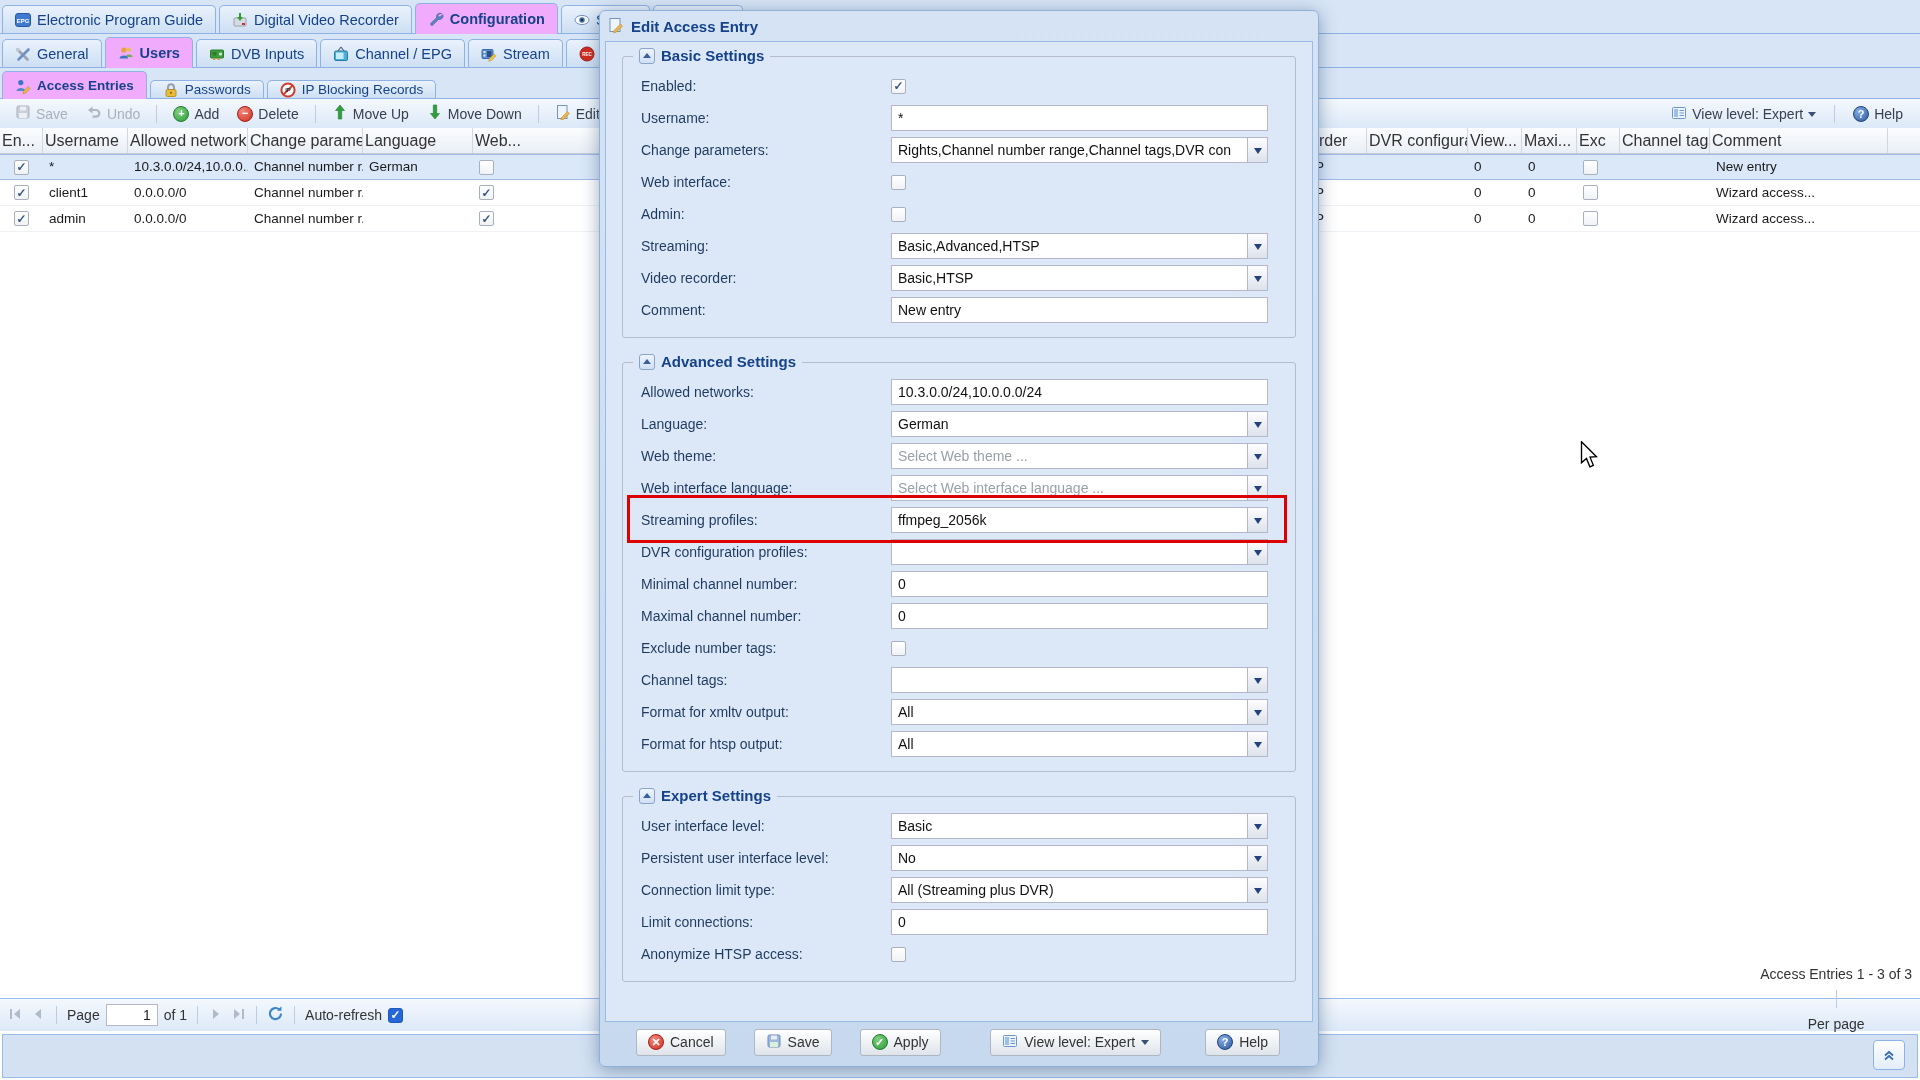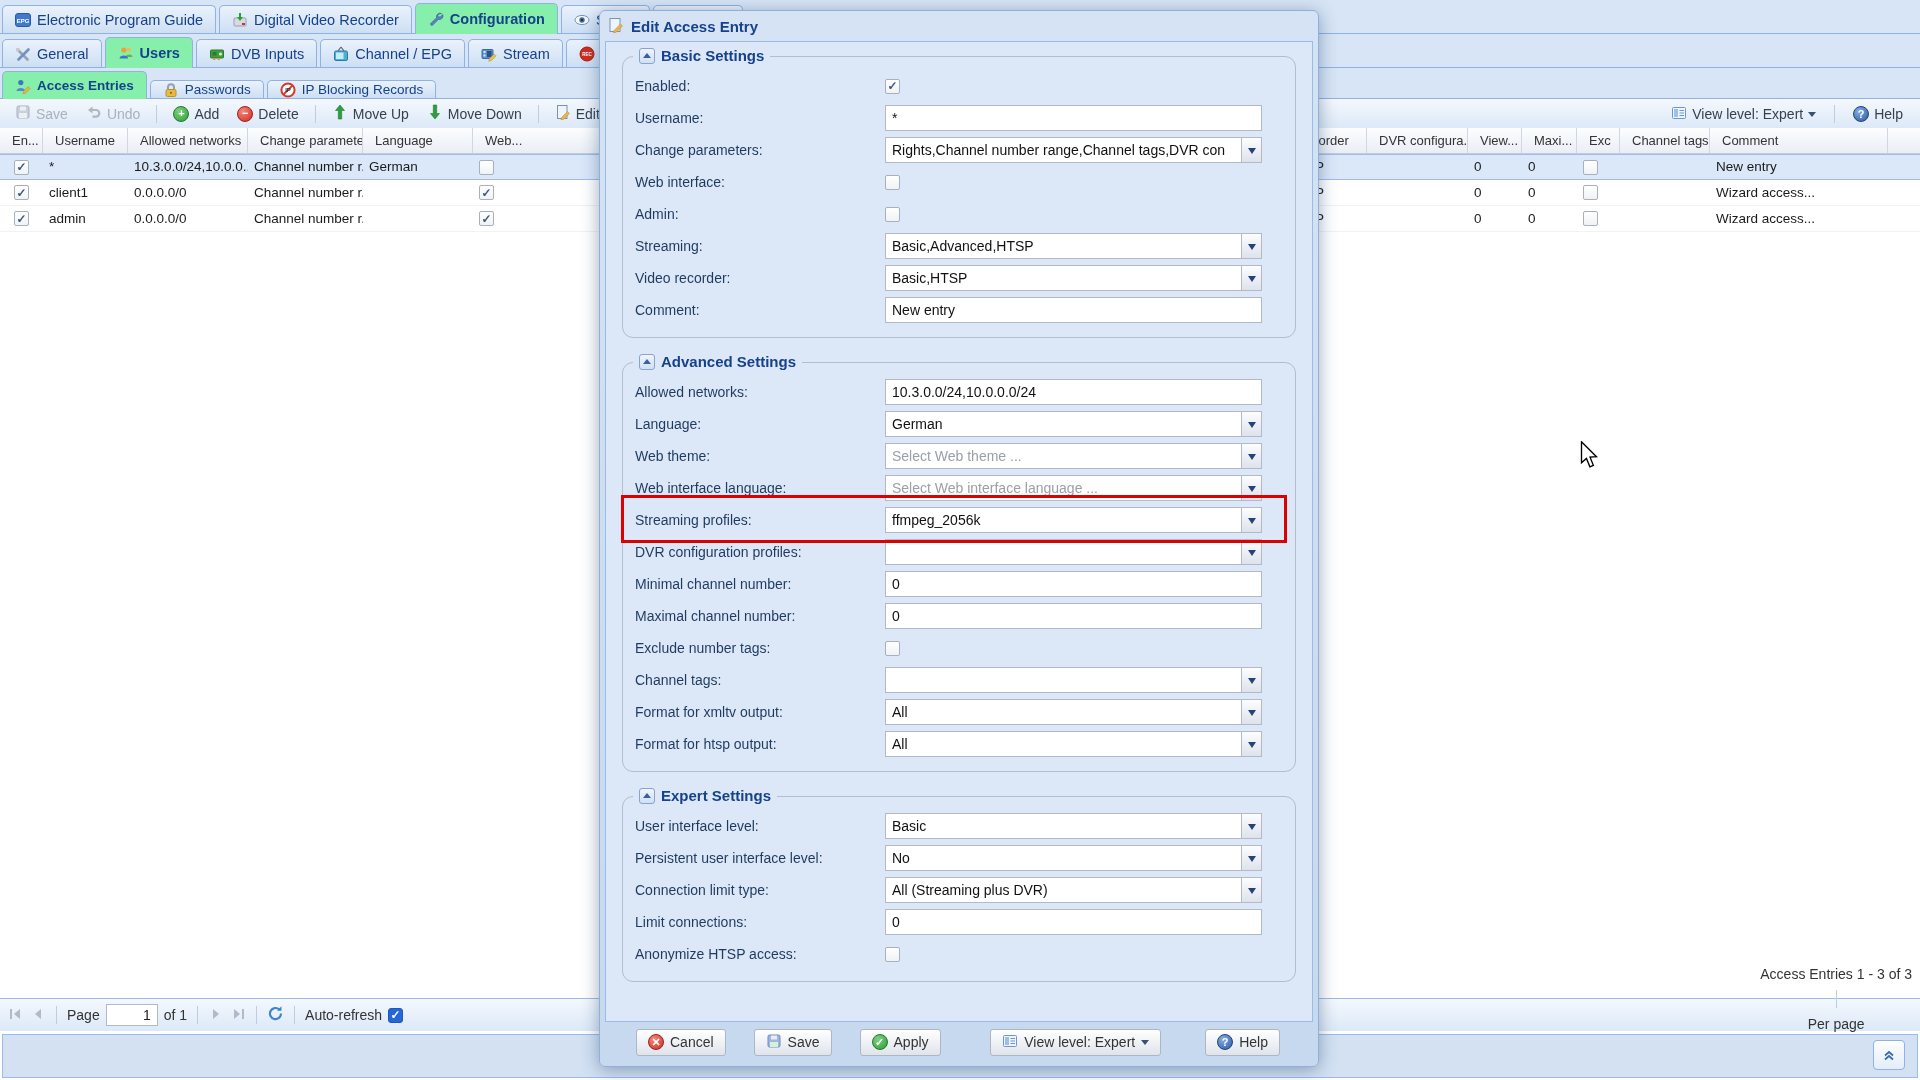--- a/index.html
+++ b/index.html
@@ -5,36 +5,36 @@
   * { margin:0; padding:0; box-sizing:border-box; }
   html,body { width:1920px; height:1080px; overflow:hidden; font-family:"Liberation Sans", sans-serif; }
   #app { position:relative; width:1920px; height:1080px; background:#ffffff; font-size:14px; color:#222; }
 
   
   .tabstrip { display:flex; align-items:flex-end; gap:3px; padding:3px 2px 0 2px; background:#d7e5f6; border-bottom:1px solid #8db2e3; position:relative; }
   .ts1 { height:34px; } .ts2 { height:34px; } .ts3 { height:31px; }
   .tab { height:28px; display:flex; align-items:center; gap:6px; padding:0 12px; background:linear-gradient(#eaf2fc,#cddff3);
          border:1px solid #8db2e3; border-bottom:none; border-radius:5px 5px 0 0; color:#15428b; font-size:14.5px; white-space:nowrap; cursor:pointer; }
   .ts3 .tab { height:18px; font-size:13.5px; }
-  .tab.active { background:#86efac; font-weight:bold; height:31px; margin-bottom:-1px; z-index:2; }
+  .tab.active { background:#f0abfc; font-weight:bold; height:31px; margin-bottom:-1px; z-index:2; }
   .ts3 .tab.active { height:28px; }
   .tab .ticon { width:16px; height:16px; flex:0 0 16px; display:flex; align-items:center; justify-content:center; }
 
   
   .toolbar { height:30px; display:flex; align-items:center; gap:4px; padding:0 8px; background:linear-gradient(#f4f8fd,#dce9f8); border-bottom:1px solid #99bbe8; position:relative; }
   .tbtn { display:flex; align-items:center; gap:5px; padding:3px 7px; border-radius:3px; color:#37404d; font-size:14px; cursor:pointer; }
   .tbtn.disabled { color:#a9b1bc; cursor:default; }
   .tsep { width:1px; height:18px; background:#bccde0; margin:0 5px; }
   .tb-right { position:absolute; right:10px; top:0; height:30px; display:flex; align-items:center; gap:6px; }
   .caret { width:0; height:0; border:4px solid transparent; border-top:5px solid #3b5070; margin-top:4px; }
 
   
   .grid { position:absolute; left:0; top:128px; right:0; bottom:82px; background:#fff; overflow:hidden; }
   .ghead { display:flex; height:26px; background:linear-gradient(#fcfdfe,#e9eef6); border-bottom:1px solid #c5cdd7; }
-  .hc { padding:0 12px; line-height:25px; font-size:13px; color:#333; border-right:1px solid #d0d7e0; overflow:hidden; white-space:nowrap; flex:0 0 auto; }
+  .hc { padding:0 2px; line-height:25px; font-size:16px; color:#333; border-right:1px solid #d0d7e0; overflow:hidden; white-space:nowrap; flex:0 0 auto; }
   .grow { display:flex; height:26px; border-bottom:1px solid #f0f2f5; background:#fff; cursor:pointer; }
   .grow.sel { background:#dbe8fa; border-top:1px solid #a3bae9; border-bottom:1px solid #a3bae9; height:26px; }
   .bc { padding:0 6px; line-height:24px; font-size:13.5px; color:#1a1a1a; overflow:hidden; white-space:nowrap; flex:0 0 auto; display:flex; align-items:center; }
   .c-en{width:43px; justify-content:center;} .c-user{width:85px;} .c-net{width:120px;} .c-chg{width:115px;} .c-lang{width:110px;} .c-web{width:150px; justify-content:flex-start;}
   .c-rec{width:67px;} .c-dvrc{width:101px;} .c-min{width:54px;} .c-max{width:55px;} .c-exc{width:43px;} .c-ctags{width:90px;} .c-com{width:178px;}
   .gright { position:absolute; left:1300px; top:0; }
 
   
   .cb { width:15px; height:15px; border:1px solid #a8b0bd; border-radius:2px; background:linear-gradient(#ffffff,#f0f2f5); display:inline-flex; align-items:center; justify-content:center; color:#3a567f; font-size:12px; font-weight:bold; flex:0 0 15px; }
   .cb.on::after { content:"✓"; }
@@ -54,21 +54,21 @@
   
   .footstrip { position:absolute; left:2px; right:2px; top:1034px; bottom:2px; background:#d3e1f3; border:1px solid #99bbe8; }
   .collapsebtn { position:absolute; right:12px; top:5px; width:32px; height:30px; background:linear-gradient(#fdfefe,#e3edf9); border:1px solid #8db2e3; border-radius:4px; display:flex; align-items:center; justify-content:center; cursor:pointer; }
 
   
   .window { position:absolute; left:599px; top:10px; width:720px; height:1057px; background:linear-gradient(#d5e3f4,#c7d9ee); border:1px solid #8fb0d9; border-radius:6px; box-shadow:0 3px 18px rgba(40,70,110,.45); z-index:10; display:flex; flex-direction:column; }
   .wtitle { height:30px; display:flex; align-items:center; gap:7px; padding:0 8px; color:#15428b; font-weight:bold; font-size:15px; }
   .wbody { flex:1; margin:0 5px; border:1px solid #99bbe8; background:#dce8f7; overflow:hidden; position:relative; }
   .wfoot { height:44px; display:flex; align-items:center; padding:0 20px 4px 36px; }
 
-  .fieldset { border:1px solid #b5bccc; border-radius:11px; margin:14px 16px 0 16px; padding:16px 10px 8px 4px; position:relative; }
+  .fieldset { border:1px solid #b5bccc; border-radius:3px; margin:14px 16px 0 16px; padding:16px 10px 8px 10px; position:relative; }
   .fs2 { margin-top:24px; } .fs3 { margin-top:24px; }
   .legend { position:absolute; top:-10px; left:10px; background:#dce8f7; padding:0 6px; display:flex; align-items:center; gap:6px; color:#15428b; font-weight:bold; font-size:15px; }
   .coll { width:16px; height:16px; border:1px solid #8aa3c9; border-radius:3px; background:linear-gradient(#eef4fc,#cfe0f5); display:flex; align-items:center; justify-content:center; cursor:pointer; }
   .coll::after { content:""; border:4px solid transparent; border-bottom:5px solid #3a5f9b; margin-bottom:4px; }
 
   .frow { display:flex; align-items:center; height:26px; margin-bottom:6px; padding-left:8px; position:relative; }
   .flabel { width:250px; color:#1e3a5f; font-size:14px; flex:0 0 250px; }
   .fctl { width:377px; display:flex; }
   .ti { flex:1; height:26px; border:1px solid #b5b8c9; padding:0 6px; font-size:14px; font-family:inherit; color:#111; background:#fff; min-width:0; }
   .combo .ti { border-right:none; }

